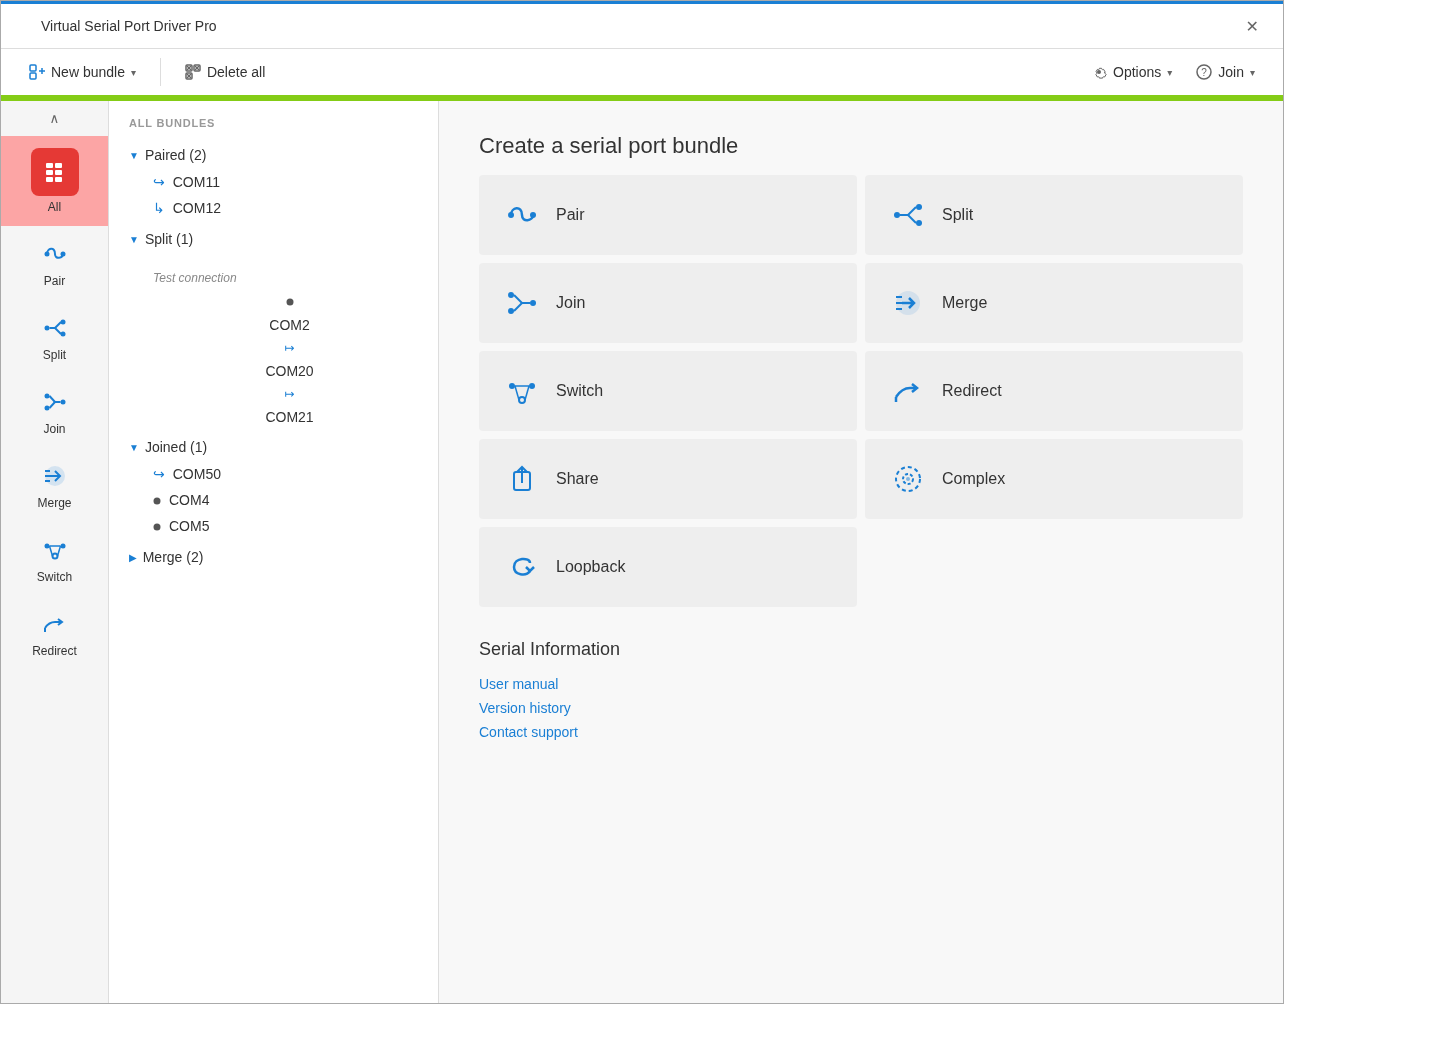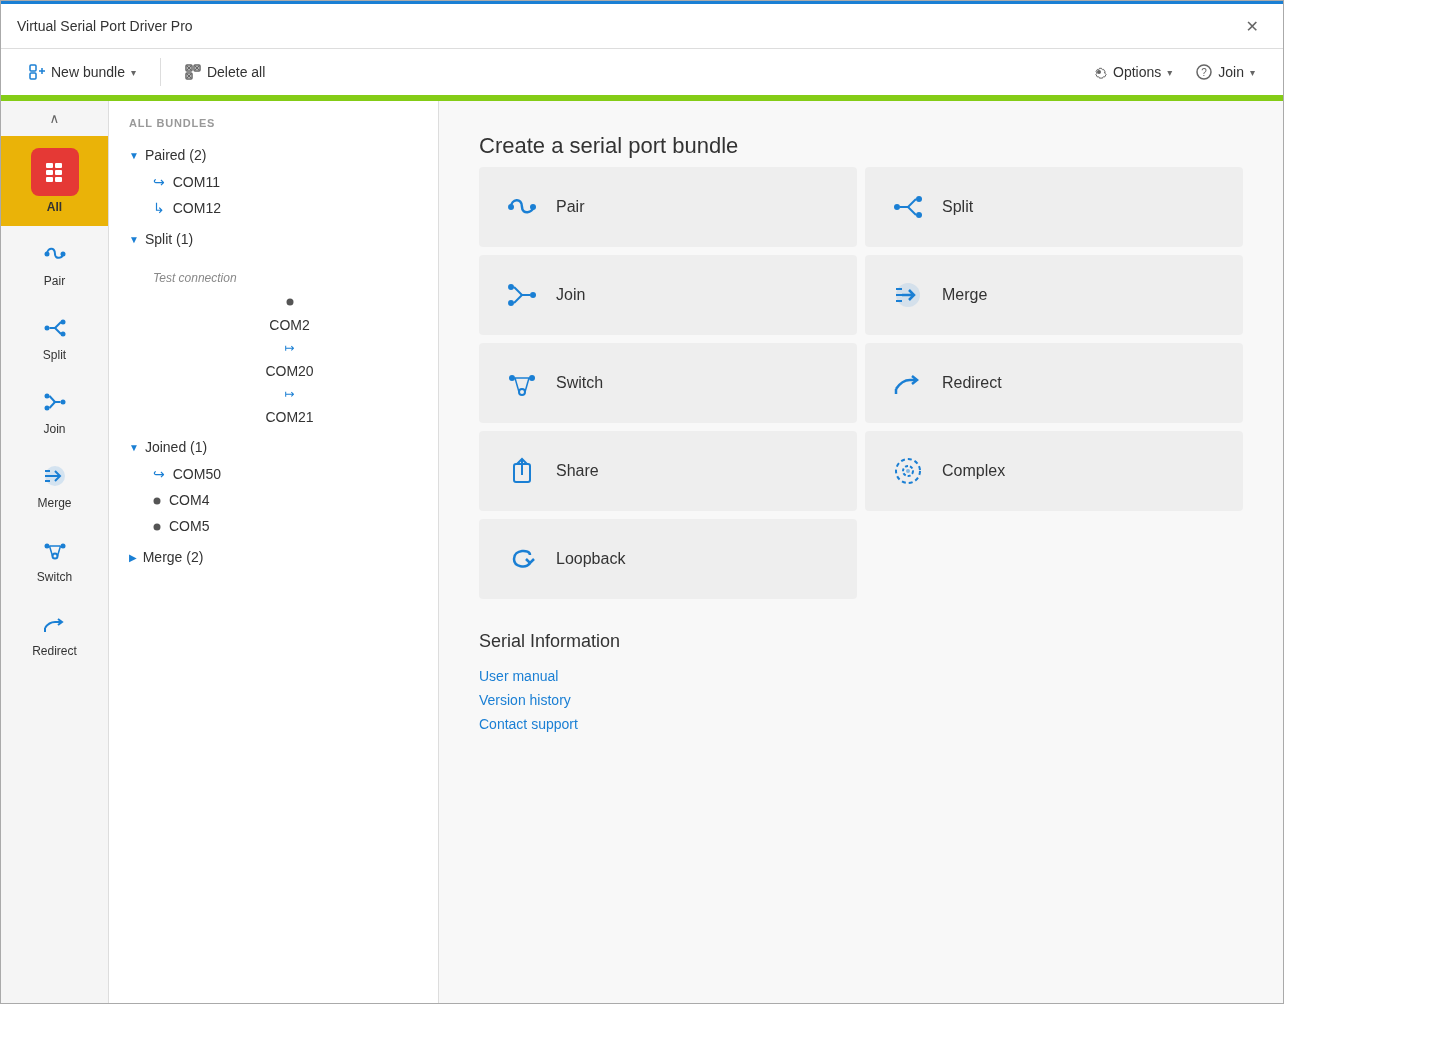--- a/index.html
+++ b/index.html
@@ -9,21 +9,21 @@
     .title-bar {
       background: #fff;
       border-bottom: 1px solid #ddd;
       display: flex;
       align-items: center;
       justify-content: space-between;
       padding: 8px 16px;
       height: 48px;
       border-top: 3px solid #1a7fd4;
     }
-    .title-bar-left { display: flex; align-items: flex-start; gap: 8px; font-size: 14px; font-weight: 400; color: #333; }
+    .title-bar-left { display: flex; align-items: flex-start; gap: 8px; font-size: 14px; font-weight: 400; color: #333; margin-left: 24px; }
     .title-bar-right { display: flex; align-items: center; }
     .close-btn {
       background: none; border: none; cursor: pointer;
       font-size: 16px; color: #666; padding: 4px 8px;
     }
 
     
     .toolbar {
       background: #fff;
       border-bottom: 6px solid #84cc16;
@@ -74,21 +74,21 @@
       display: flex;
       flex-direction: column;
       align-items: center;
       padding: 12px 8px;
       width: 100%;
       cursor: pointer;
       border: none;
       background: none;
       gap: 4px;
     }
-    .sidebar-icon-item.active { background: #eab308; font-weight: bold; }
+    .sidebar-icon-item.active { background: #fca5a5; }
     .icon-circle {
       width: 48px; height: 48px;
       background: #e53935;
       border-radius: 8px;
       display: flex; align-items: center; justify-content: center;
       color: #fff; font-size: 20px;
     }
     .icon-label { font-size: 12px; color: #333; }
     .svg-icon { width: 32px; height: 32px; }
 
@@ -136,21 +136,21 @@
 
     
     .content-area {
       flex: 1;
       background: #f8f8f8;
       overflow-y: auto;
       padding: 32px 40px;
     }
     .content-title {
       font-size: 22px; font-weight: 300; color: #333;
-      margin-bottom: 8px;
+      margin-bottom: 16px;
     }
 
     
     .cards-grid {
       display: grid;
       grid-template-columns: 1fr 1fr;
       gap: 8px;
       margin-bottom: 32px;
     }
     .bundle-card {

